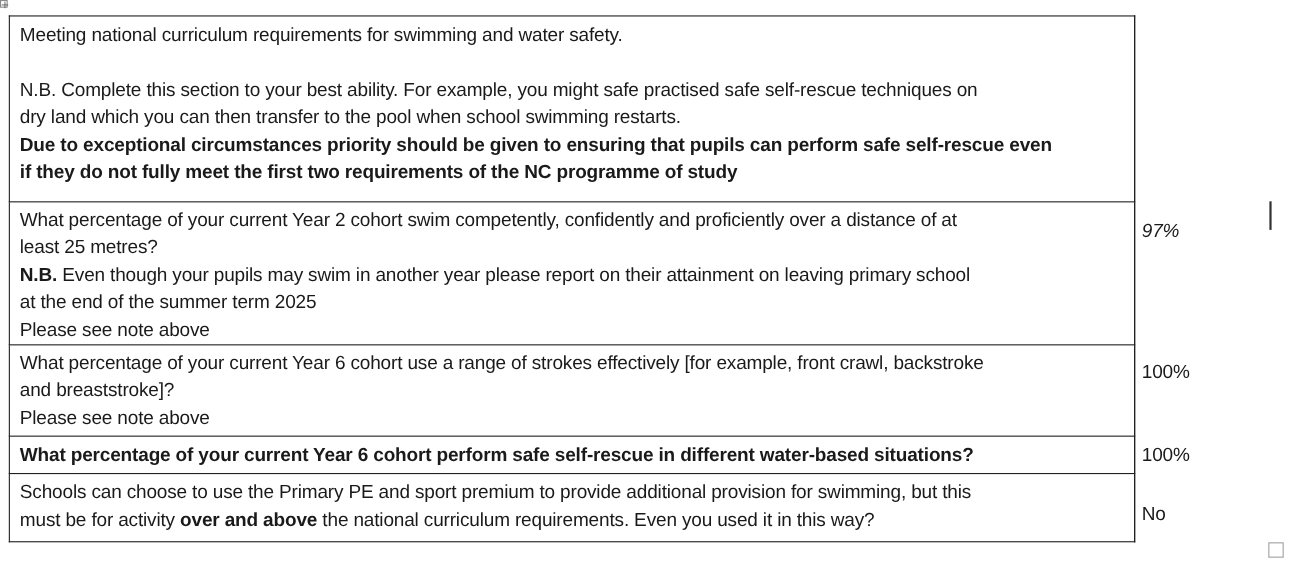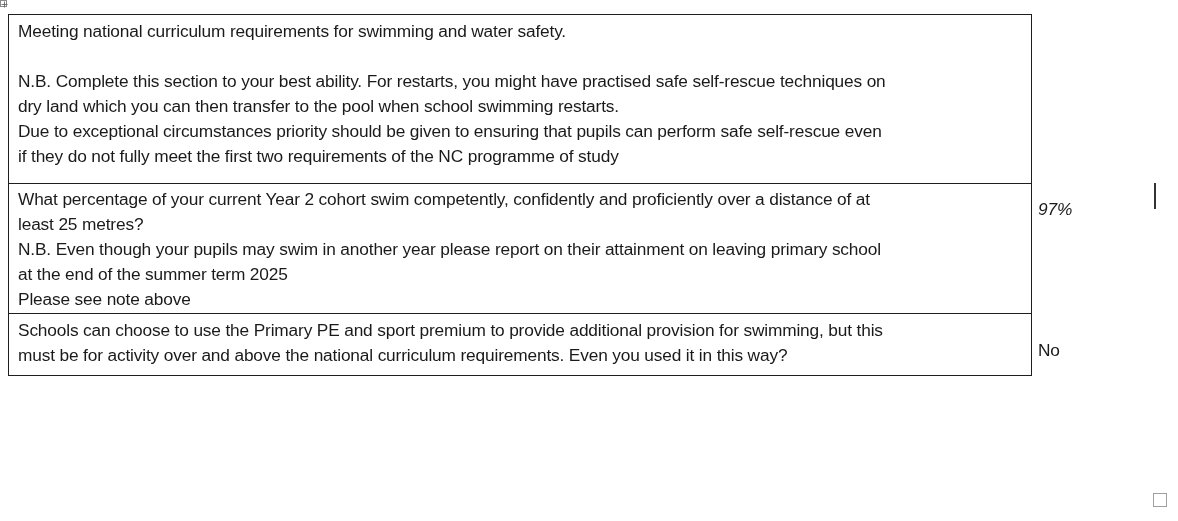--- a/index.html
+++ b/index.html
@@ -10,62 +10,80 @@
   .move-handle svg { position:absolute; left:0; top:0; }
   .resize-handle { position:absolute; left:1153px; top:493px; width:14px; height:14px;
                    border:1px solid #a0a0a0; box-sizing:border-box; background:#fff; }
   .table-wrap { position:absolute; left:8px; top:14px; width:1145px; }
   table { border-collapse:collapse; width:914px; table-layout:fixed;border-radius:14px; }
   td { border:1.4px solid #1f1f1f; vertical-align:top; padding:0; font-size:17.3px; line-height:25px;
        letter-spacing:-0.15px; }
   td.q { width:1005px; padding:4px 8px 0 9px; }
   td.a { padding:0 6px 0 6px; }
   .line { display:block; white-space:nowrap; }
-  .b { font-weight:normal; }
+  .b { font-weight:bold; }
   .blank { display:block; height:25px; }
   .cursor-bar { position:absolute; left:1154px; top:183px; width:2px; height:26px; background:#333; }
 </style>
 </head>
 <body>
 
 <div class="move-handle">
   <svg width="7" height="7" viewBox="0 0 7 7">
     <path d="M3.5 0.5 V6.5 M0.5 3.5 H6.5" stroke="#555" stroke-width="0.8" fill="none"></path>
   </svg>
 </div>
 
 <div class="table-wrap">
   <table>
     <tbody>
         <tr style="height:169px;">
       <td class="q">
         <span class="line">Meeting national curriculum requirements for swimming and water safety.</span>
         <span class="blank"></span>
-        <span class="line">N.B. Complete this section to your best ability. For restarts, you might have practised safe self-rescue techniques on</span>
+        <span class="line">N.B. Complete this section to your best ability. For example, you might safe practised safe self-rescue techniques on</span>
         <span class="line">dry land which you can then transfer to the pool when school swimming restarts.</span>
         <span class="line b">Due to exceptional circumstances priority should be given to ensuring that pupils can perform safe self-rescue even</span>
         <span class="line b">if they do not fully meet the first two requirements of the NC programme of study</span>
       </td>
       <td class="a"></td>
     </tr>
 
     <tr style="height:130px;">
       <td class="q" style="padding-top:3px;">
         <span class="line">What percentage of your current Year 2 cohort swim competently, confidently and proficiently over a distance of at</span>
         <span class="line">least 25 metres?</span>
         <span class="line"><span class="b">N.B.</span><span> Even though your pupils may swim in another year please report on their attainment on leaving primary school</span></span>
         <span class="line">at the end of the summer term 2025</span>
         <span class="line">Please see note above</span>
       </td>
       <td class="a" style="padding-top:13px;font-style:italic;">
         <span>97%</span>
       </td>
     </tr>
 
+    <tr style="height:83px;">
+      <td class="q" style="padding-top:3px;">
+        <span class="line">What percentage of your current Year 6 cohort use a range of strokes effectively [for example, front crawl, backstroke</span>
+        <span class="line">and breaststroke]?</span>
+        <span class="line">Please see note above</span>
+      </td>
+      <td class="a" style="padding-top:12px;">
+        <span>100%</span>
+      </td>
+    </tr>
 
+    <tr style="height:34px;">
+      <td class="q b" style="padding-top:4px;">
+        <span class="line">What percentage of your current Year 6 cohort perform safe self-rescue in different water-based situations?</span>
+      </td>
+      <td class="a" style="padding-top:4px;">
+        <span>100%</span>
+      </td>
+    </tr>
 
     <tr style="height:62px;margin-left:31px;">
       <td class="q" style="padding-top:4px;">
         <span class="line">Schools can choose to use the Primary PE and sport premium to provide additional provision for swimming, but this</span>
         <span class="line"><span>must be for activity </span><span class="b">over and above</span><span> the national curriculum requirements. Even you used it in this way?</span></span>
       </td>
       <td class="a" style="padding-top:24px;">
         <span>No</span>
       </td>
     </tr>

